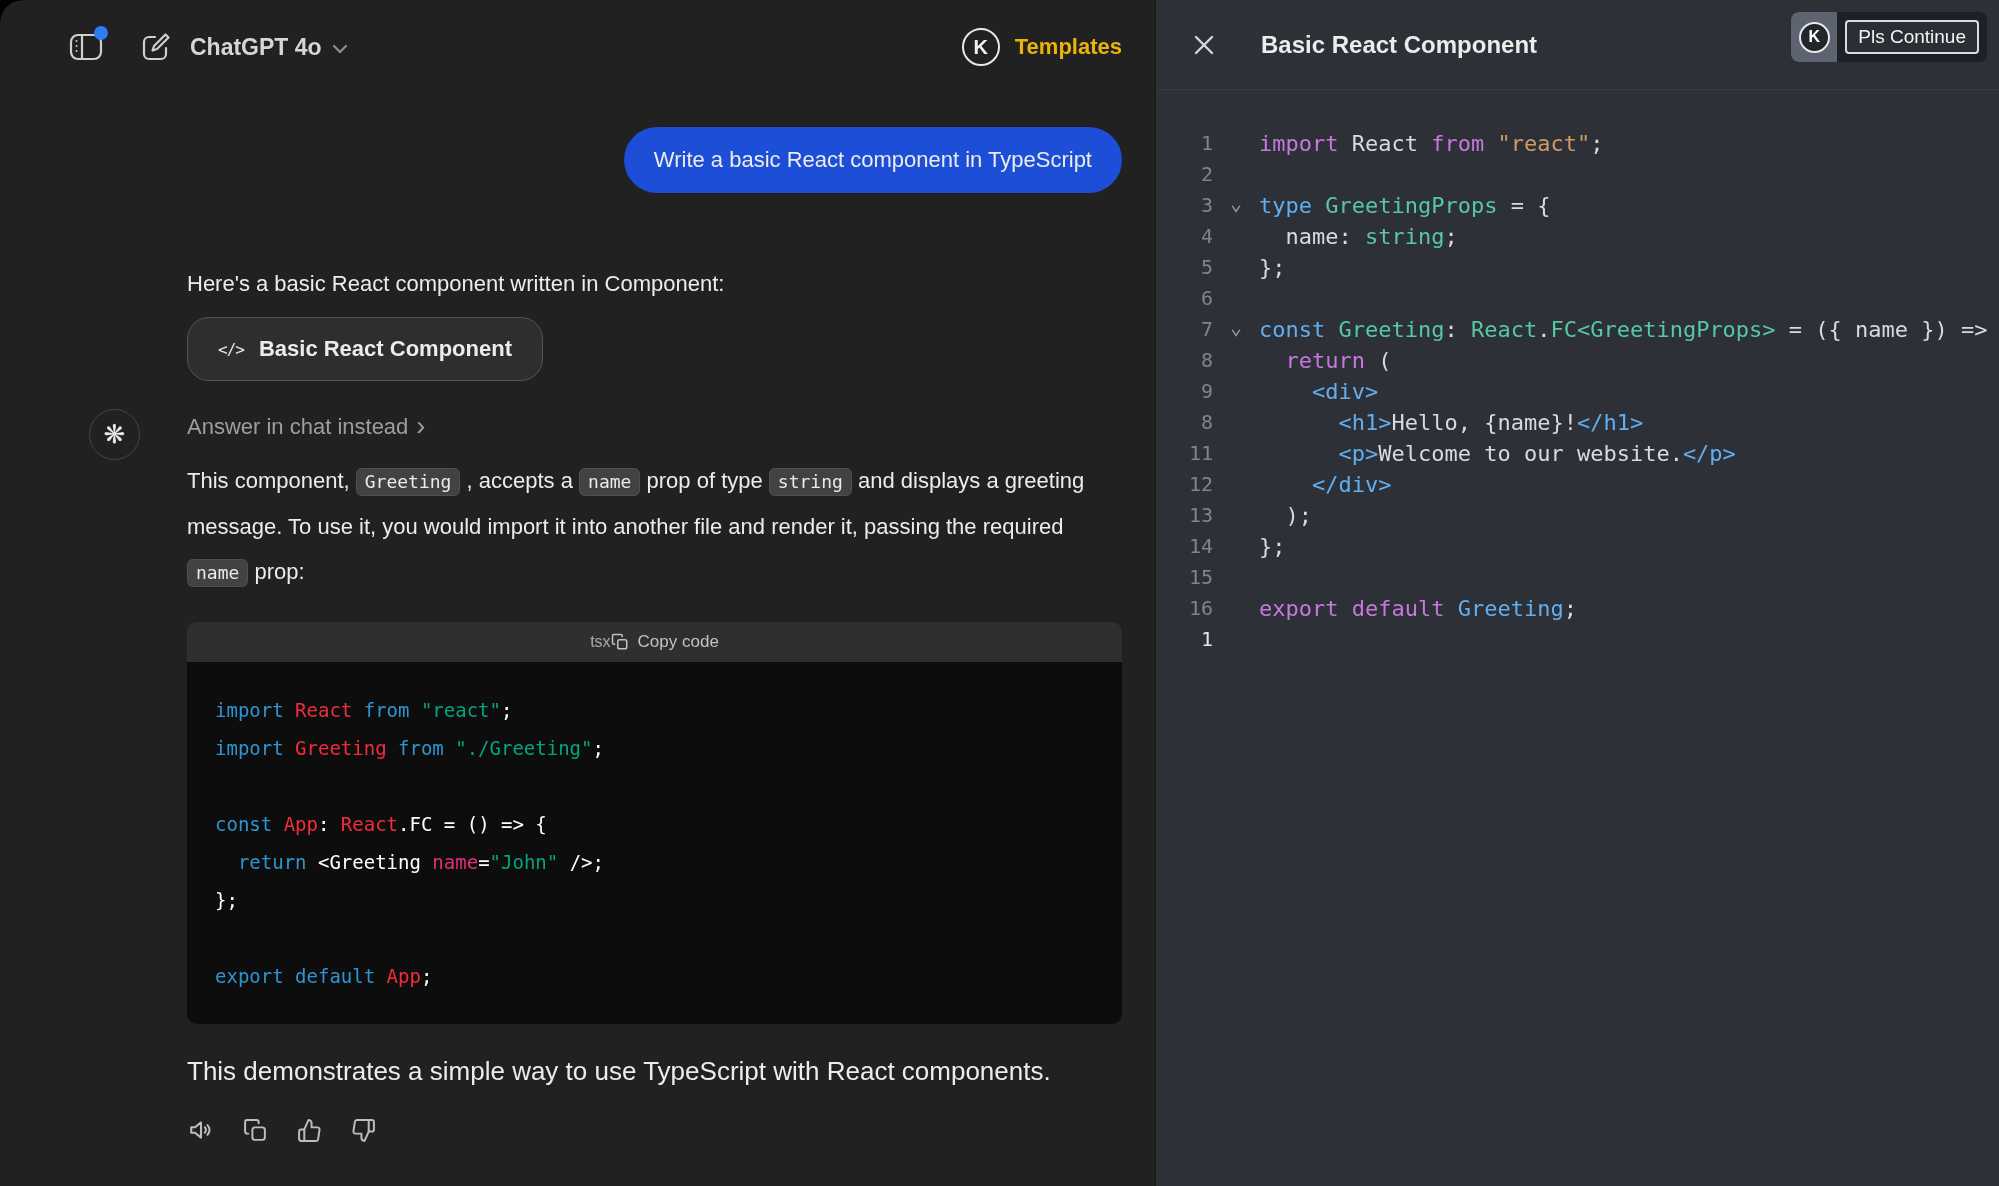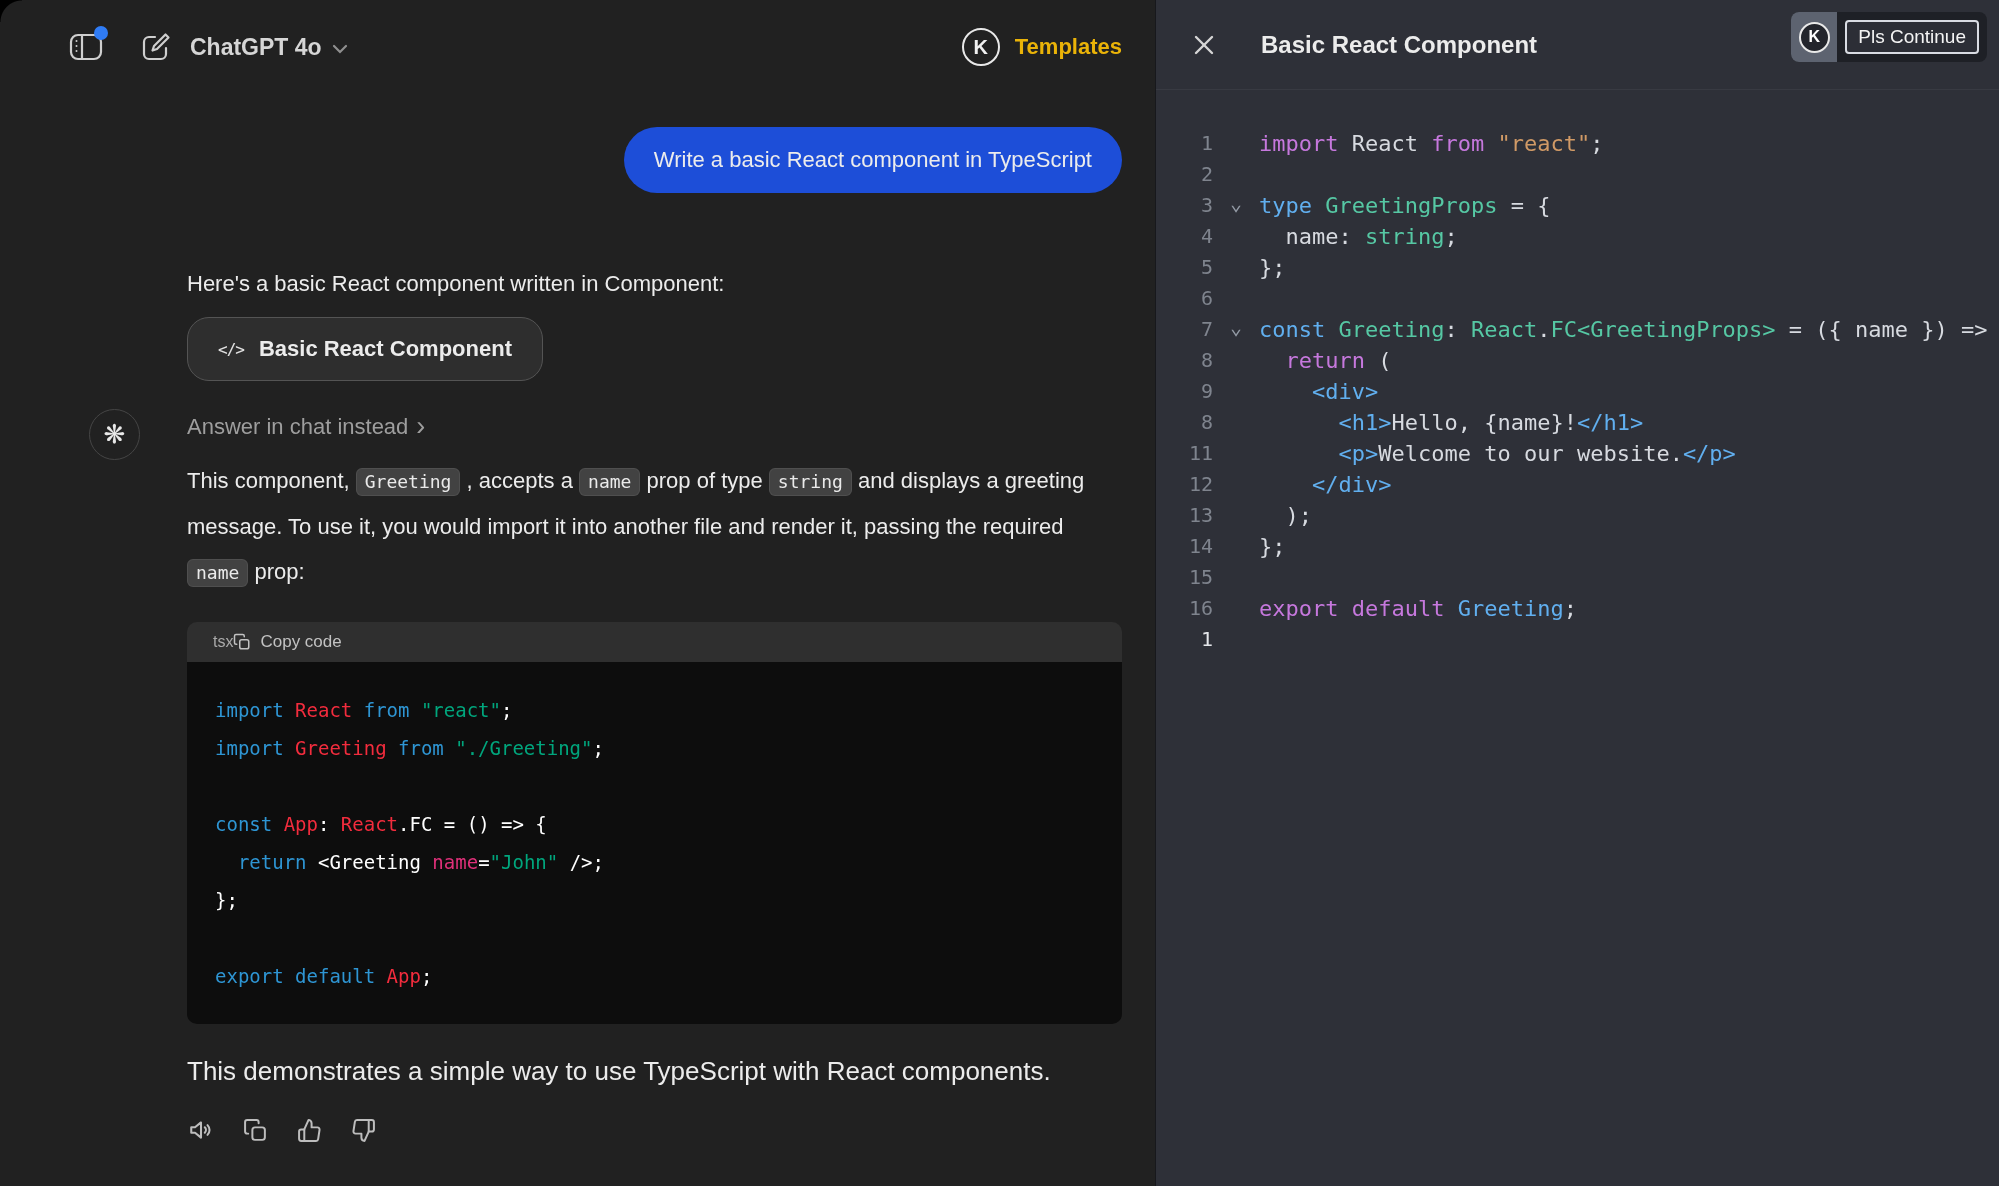--- a/index.html
+++ b/index.html
@@ -47,21 +47,21 @@
     display:flex; align-items:center; gap:8px; width:fit-content; }
   .answer-link .chev { font-size:27px; line-height:20px; margin-top:-2px; }
 
   .rich-para { margin-top:18px; color:#ececec; font-size:22px; line-height:45px; width:940px; }
   .chip { font-family:"DejaVu Sans Mono",monospace; font-size:18px; background:#424242;
     border:1px solid rgba(255,255,255,.07); border-radius:6px; padding:2px 8px 3px;
     color:#eaeaea; white-space:nowrap; }
 
   .code-block { margin-top:27px; width:935px; }
   .code-head { height:40px; background:#2f2f2f; border-radius:10px 10px 0 0;
-    display:flex; align-items:center; justify-content:flex-start; padding:0 26px; }
+    display:flex; align-items:center; justify-content:center; padding:0 26px; }
   .code-lang { color:#aaaaaa; font-size:16px; }
   .copy-btn { display:flex; align-items:center; gap:9px; color:#c2c2c2; font-size:17px; cursor:pointer; }
   .code-body { background:#0d0d0d; border-radius:0 0 10px 10px; padding:29px 28px;
     font-family:"DejaVu Sans Mono",monospace; font-size:19px; line-height:38px; }
   .lc-line { white-space:pre; height:38px; }
   .tk-kw { color:#2e95d3; } .tk-ti { color:#f22c3d; } .tk-st { color:#00a67d; }
   .tk-at { color:#df3079; } .tk-pl { color:#ffffff; }
 
   .outro-text { margin-top:31px; color:#ececec; font-size:26px; line-height:32px; }
   .action-row { margin-top:29px; display:flex; align-items:center; gap:26px; color:#bdbdbd; }

